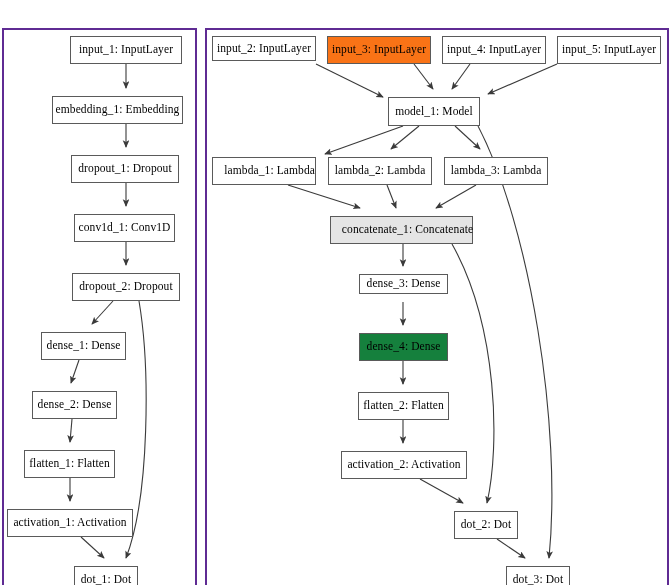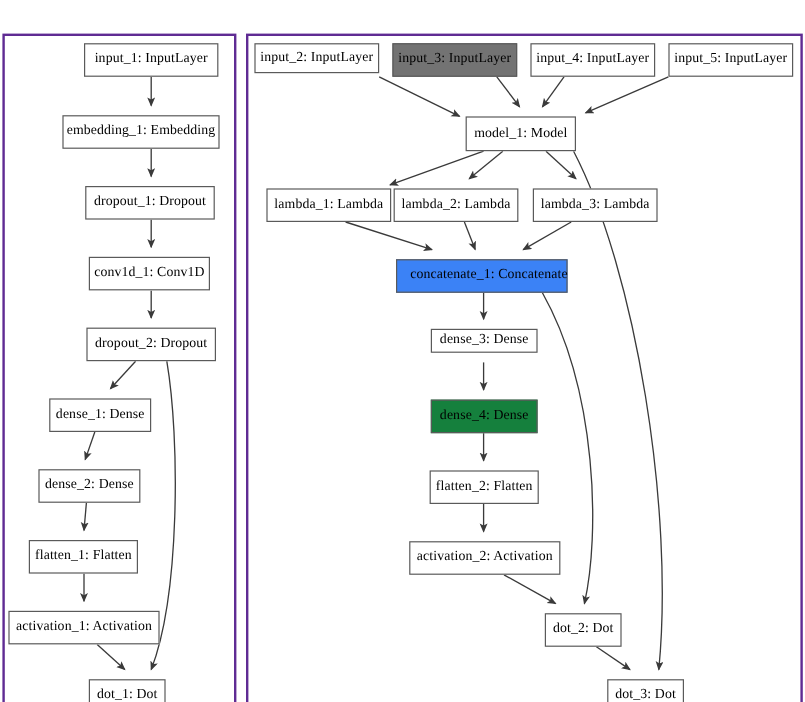--- a/index.html
+++ b/index.html
@@ -126,42 +126,42 @@
       </div>
       <div class="node" style="left: 7px; top: 483px; width: 126px; height: 28px; border-color: rgb(90, 90, 90); background: rgb(255, 255, 255);">
         <span>activation_1: Activation</span>
       </div>
       <div class="node" style="left: 74px; top: 540px; width: 64px; height: 28px; border-color: rgb(90, 90, 90); background: rgb(255, 255, 255);">
         <span>dot_1: Dot</span>
       </div>
       <div class="node" style="left: 212px; top: 10px; width: 104px; height: 25px; border-color: rgb(90, 90, 90); background: rgb(255, 255, 255);">
         <span>input_2: InputLayer</span>
       </div>
-      <div class="node" style="left: 327px; top: 10px; width: 104px; height: 28px; border-color: rgb(90, 90, 90); background: #737373;">
+      <div class="node" style="left: 327px; top: 10px; width: 104px; height: 28px; border-color: rgb(90, 90, 90); background: #f97316;">
         <span>input_3: InputLayer</span>
       </div>
       <div class="node" style="left: 442px; top: 10px; width: 104px; height: 28px; border-color: rgb(90, 90, 90); background: rgb(255, 255, 255);">
         <span>input_4: InputLayer</span>
       </div>
       <div class="node" style="left: 557px; top: 10px; width: 104px; height: 28px; border-color: rgb(90, 90, 90); background: rgb(255, 255, 255);">
         <span>input_5: InputLayer</span>
       </div>
       <div class="node" style="left: 388px; top: 71px; width: 92px; height: 29px; border-color: rgb(90, 90, 90); background: rgb(255, 255, 255);">
         <span>model_1: Model</span>
       </div>
-      <div class="node" style="left: 222px; top: 131px; width: 104px; height: 28px; border-color: rgb(90, 90, 90); background: rgb(255, 255, 255);">
+      <div class="node" style="left: 212px; top: 131px; width: 104px; height: 28px; border-color: rgb(90, 90, 90); background: rgb(255, 255, 255); justify-content: flex-end;">
         <span>lambda_1: Lambda</span>
       </div>
       <div class="node" style="left: 328px; top: 131px; width: 104px; height: 28px; border-color: rgb(90, 90, 90); background: rgb(255, 255, 255); text-align: center;">
         <span>lambda_2: Lambda</span>
       </div>
       <div class="node" style="left: 444px; top: 131px; width: 104px; height: 28px; border-color: rgb(90, 90, 90); background: rgb(255, 255, 255);">
         <span>lambda_3: Lambda</span>
       </div>
-      <div class="node" style="left: 330px; top: 190px; width: 143px; height: 28px; border-color: rgb(90, 90, 90); background: #3b82f6; padding-left: 12px;">
+      <div class="node" style="left: 330px; top: 190px; width: 143px; height: 28px; border-color: rgb(90, 90, 90); background: #e5e5e5; padding-left: 12px;">
         <span>concatenate_1: Concatenate</span>
       </div>
       <div class="node" style="left: 359px; top: 248px; width: 89px; height: 20px; border-color: rgb(90, 90, 90); background: rgb(255, 255, 255);">
         <span>dense_3: Dense</span>
       </div>
       <div class="node" style="left: 359px; top: 307px; width: 89px; height: 28px; border-color: rgb(90, 90, 90); background: #15803d;">
         <span>dense_4: Dense</span>
       </div>
       <div class="node" style="left: 358px; top: 366px; width: 91px; height: 28px; border-color: rgb(90, 90, 90); background: rgb(255, 255, 255);">
         <span>flatten_2: Flatten</span>

